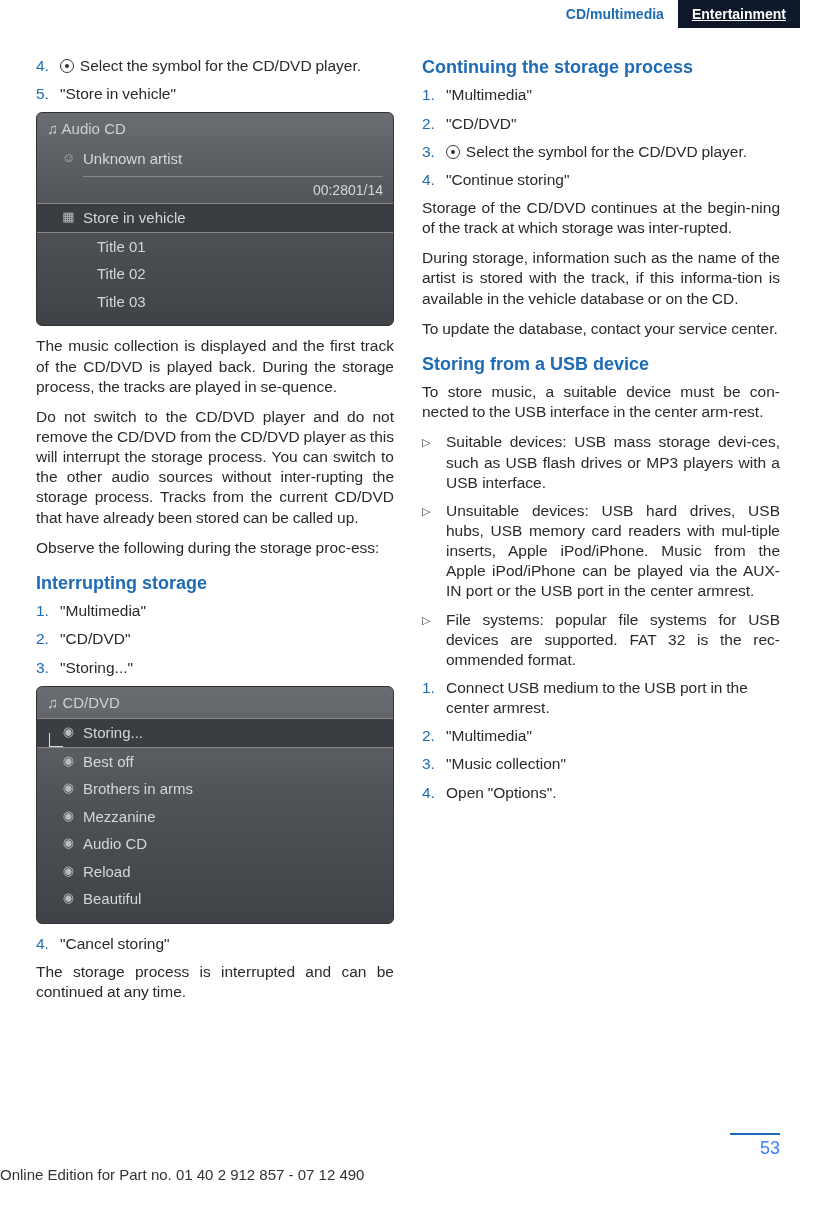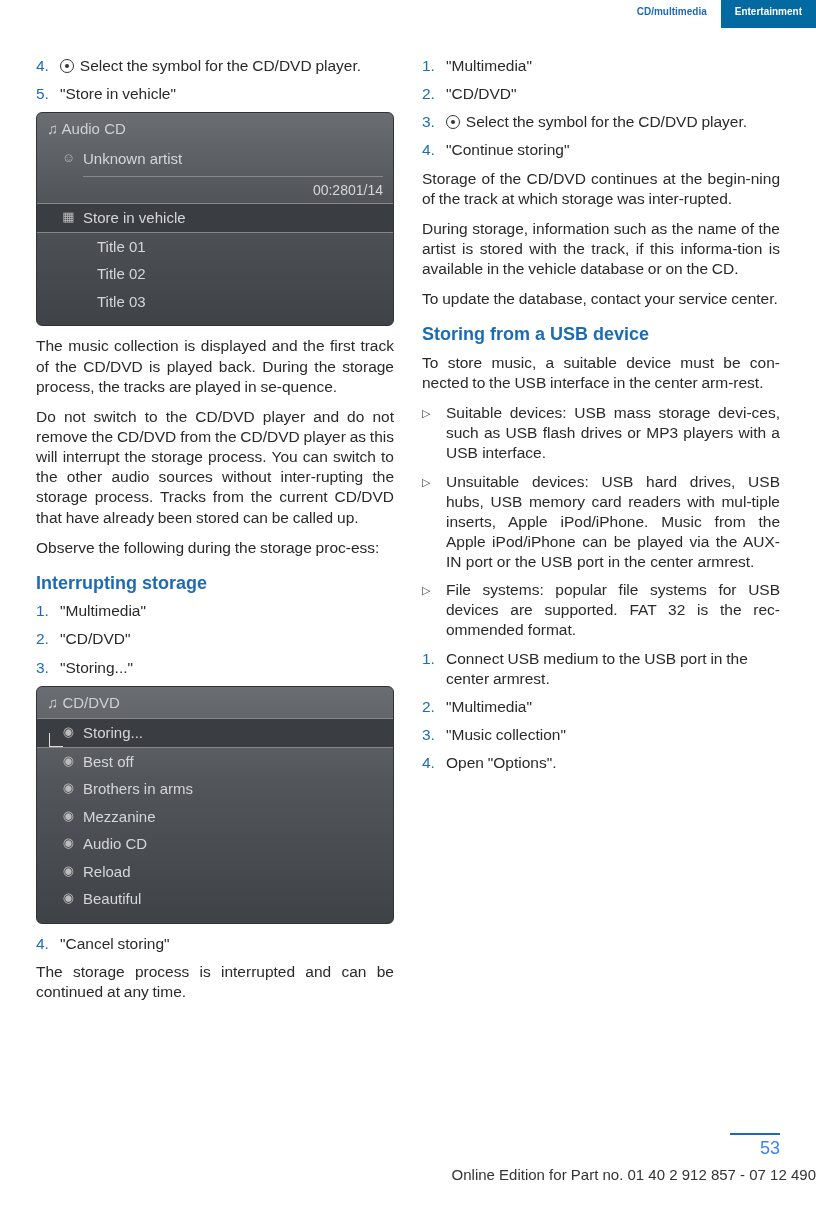--- a/index.html
+++ b/index.html
@@ -8,33 +8,34 @@
     width: 816px;
     height: 1208px;
     position: relative;
     background: #fff;
     color: #2a2a2a;
     font-size: 15.5px;
     line-height: 1.3;
   }
   .tabs {
     position: absolute;
-    top: 0; right: 0;
+    top: 0; right: 16px;
     display: flex;
     height: 28px;
     font-weight: bold;
-    font-size: 10px;
+    font-size: 14px;
   }
   .tab {
     padding: 5px 14px;
     color: #1e6bb5;
   }
   .tab.active {
-    background: #0369a1;
+    background: #0f172a;
     color: #fff;
+    text-decoration: underline;
   }
   .columns {
     position: absolute;
     top: 56px;
     left: 36px;
     right: 36px;
     display: flex;
     gap: 28px;
   }
   .col { flex: 1; }
@@ -132,21 +133,21 @@
     color: #3b82f6;
     border-top: 2px solid #1e6bb5;
     padding-top: 2px;
     width: 50px;
     text-align: right;
   }
   .footer {
     position: absolute;
     bottom: 24px;
     left: 0; right: 0;
-    text-align: right;
+    text-align: left;
     font-size: 15px;
     color: #333;
   }
 </style>
 </head>
 <body>
 
 <div class="tabs">
   <div class="tab">CD/multimedia</div>
   <div class="tab active">Entertainment</div>
@@ -220,20 +221,21 @@
     <ol>
       <li>
           <span class="num">4.</span>
           <span class="item-text">"Cancel storing"</span>
         </li>
     </ol>
     <p class="para">The storage process is interrupted and can be continued at any time.</p>
   </div>
 
   <div class="col">
+    <h2 style="margin-top:0;">Continuing the storage process</h2>
     <ol>
       <li>
           <span class="num">1.</span>
           <span class="item-text">"Multimedia"</span>
         </li>
       <li>
           <span class="num">2.</span>
           <span class="item-text">"CD/DVD"</span>
         </li>
       <li>

